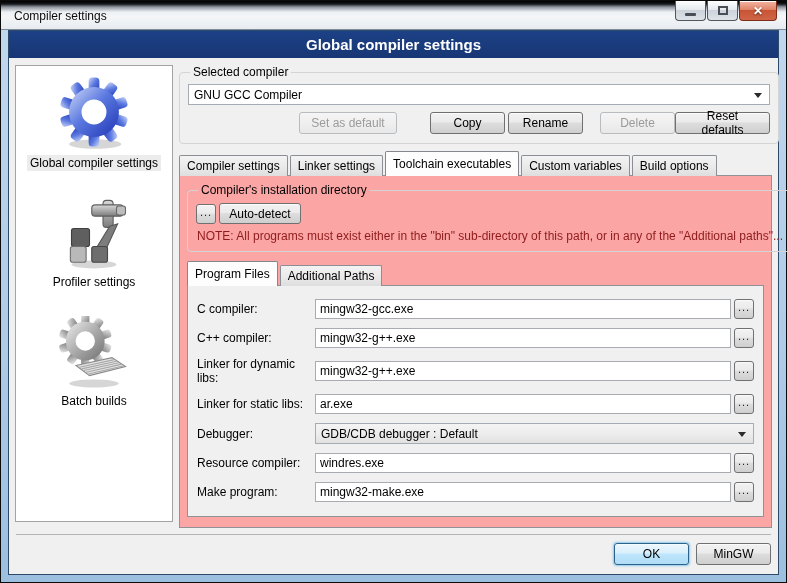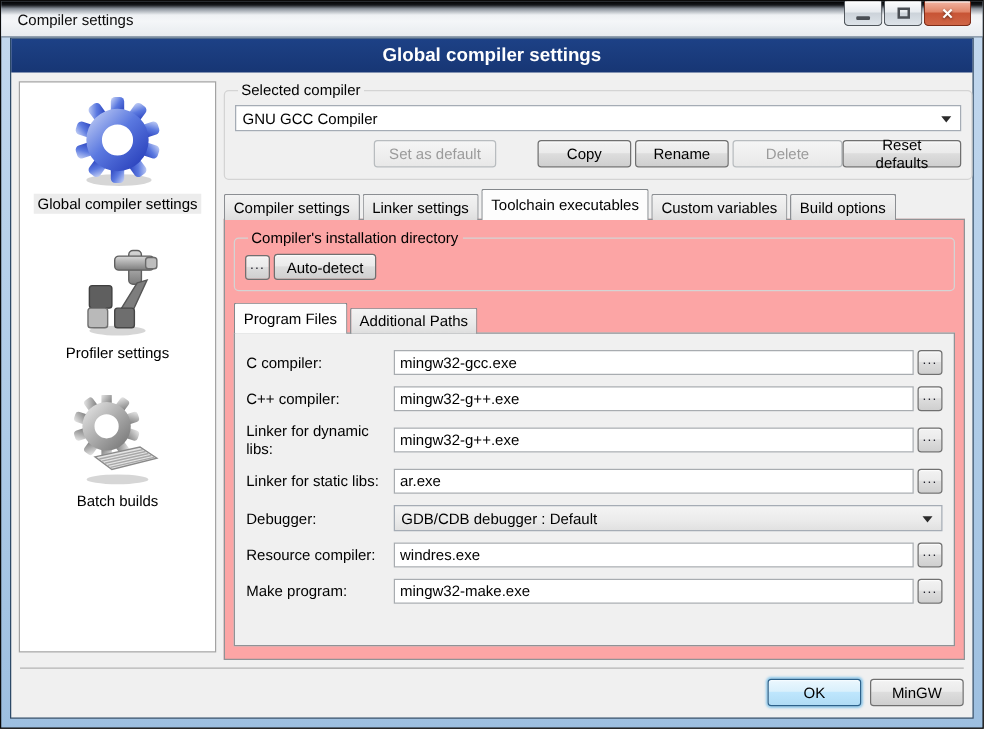--- a/index.html
+++ b/index.html
@@ -67,21 +67,21 @@
   .combo { position:relative; height:21px; background:#fff; border:1px solid #a5acb5;
            display:flex; align-items:center; padding:0 20px 0 5px; cursor:pointer; }
   .combo .arrow { position:absolute; right:7px; top:8px; width:0; height:0;
     border-left:4px solid transparent; border-right:4px solid transparent; border-top:5px solid #2b2b2b; }
   .sc-combo { margin:1px 1px 7px 1px; }
   .sc-buttons { display:flex; align-items:center; padding:0 1px 2px 0; }
   .sc-buttons .btn { padding:0 10px; }
   .btn-setdefault { width:98px; margin-left:112px; }
   .btn-copy      { width:75px; margin-left:33px; }
   .btn-rename    { width:75px; margin-left:3px; }
-  .btn-delete    { width:88px; margin-left:3px; }
+  .btn-delete    { width:75px; margin-left:17px; }
   .btn-reset     { width:95px; margin-left:auto; }
 
   
   .tabs { display:flex; align-items:flex-end; position:relative; z-index:2; margin-top:7px; }
   .tab { height:21px; padding:0 7px; display:flex; align-items:center; font-size:12px;
     background:linear-gradient(180deg,#f3f3f3,#eaeaea 55%,#dedede); border:1px solid #8b8e92;
     border-bottom:none; border-radius:2px 2px 0 0; margin-right:2px; cursor:pointer; white-space:nowrap; }
   .tab.active { height:25px; background:#fdfdfd; border-color:#83878b; position:relative; z-index:3; }
 
   .tab-page { position:relative; z-index:1; flex-grow:0; border:1px solid #8f9396; background:#fca5a5;
@@ -234,20 +234,21 @@
           </div>
 
           <div class="tab-page">
 
             <fieldset class="groupbox">
               <legend>Compiler's installation directory</legend>
               <div class="dir-row">
                 <div class="btn btn-browse">...</div>
                 <div class="btn btn-autodetect">Auto-detect</div>
               </div>
+              <div class="note">NOTE: All programs must exist either in the "bin" sub-directory of this path, or in any of the "Additional paths"...</div>
             </fieldset>
 
             <div class="subtabs">
               <div class="tab active">Program Files</div>
               <div class="tab">Additional Paths</div>
             </div>
 
             <div class="subpage">
               <div class="frow">
                 <span class="flabel">C compiler:</span>

